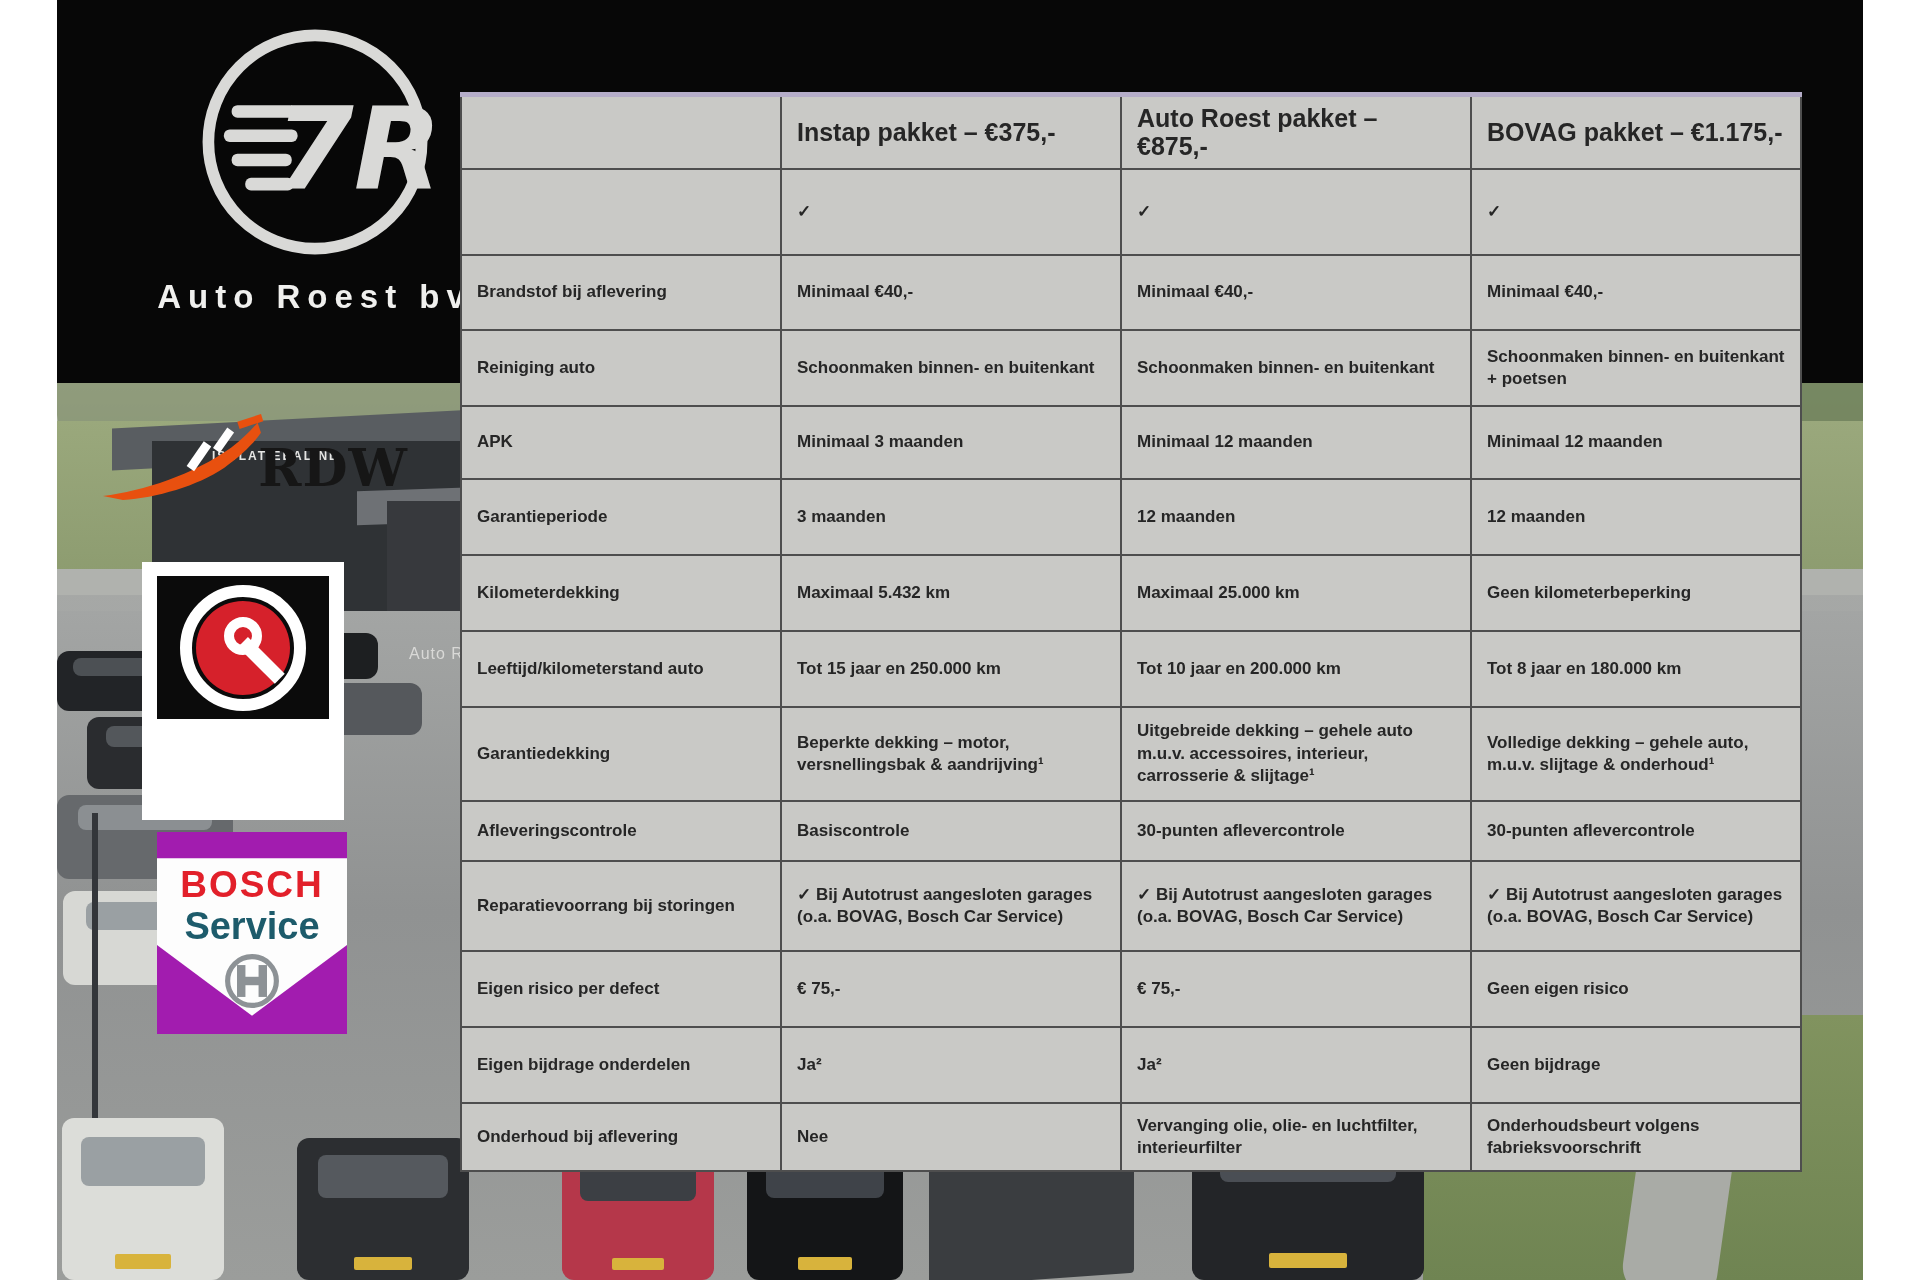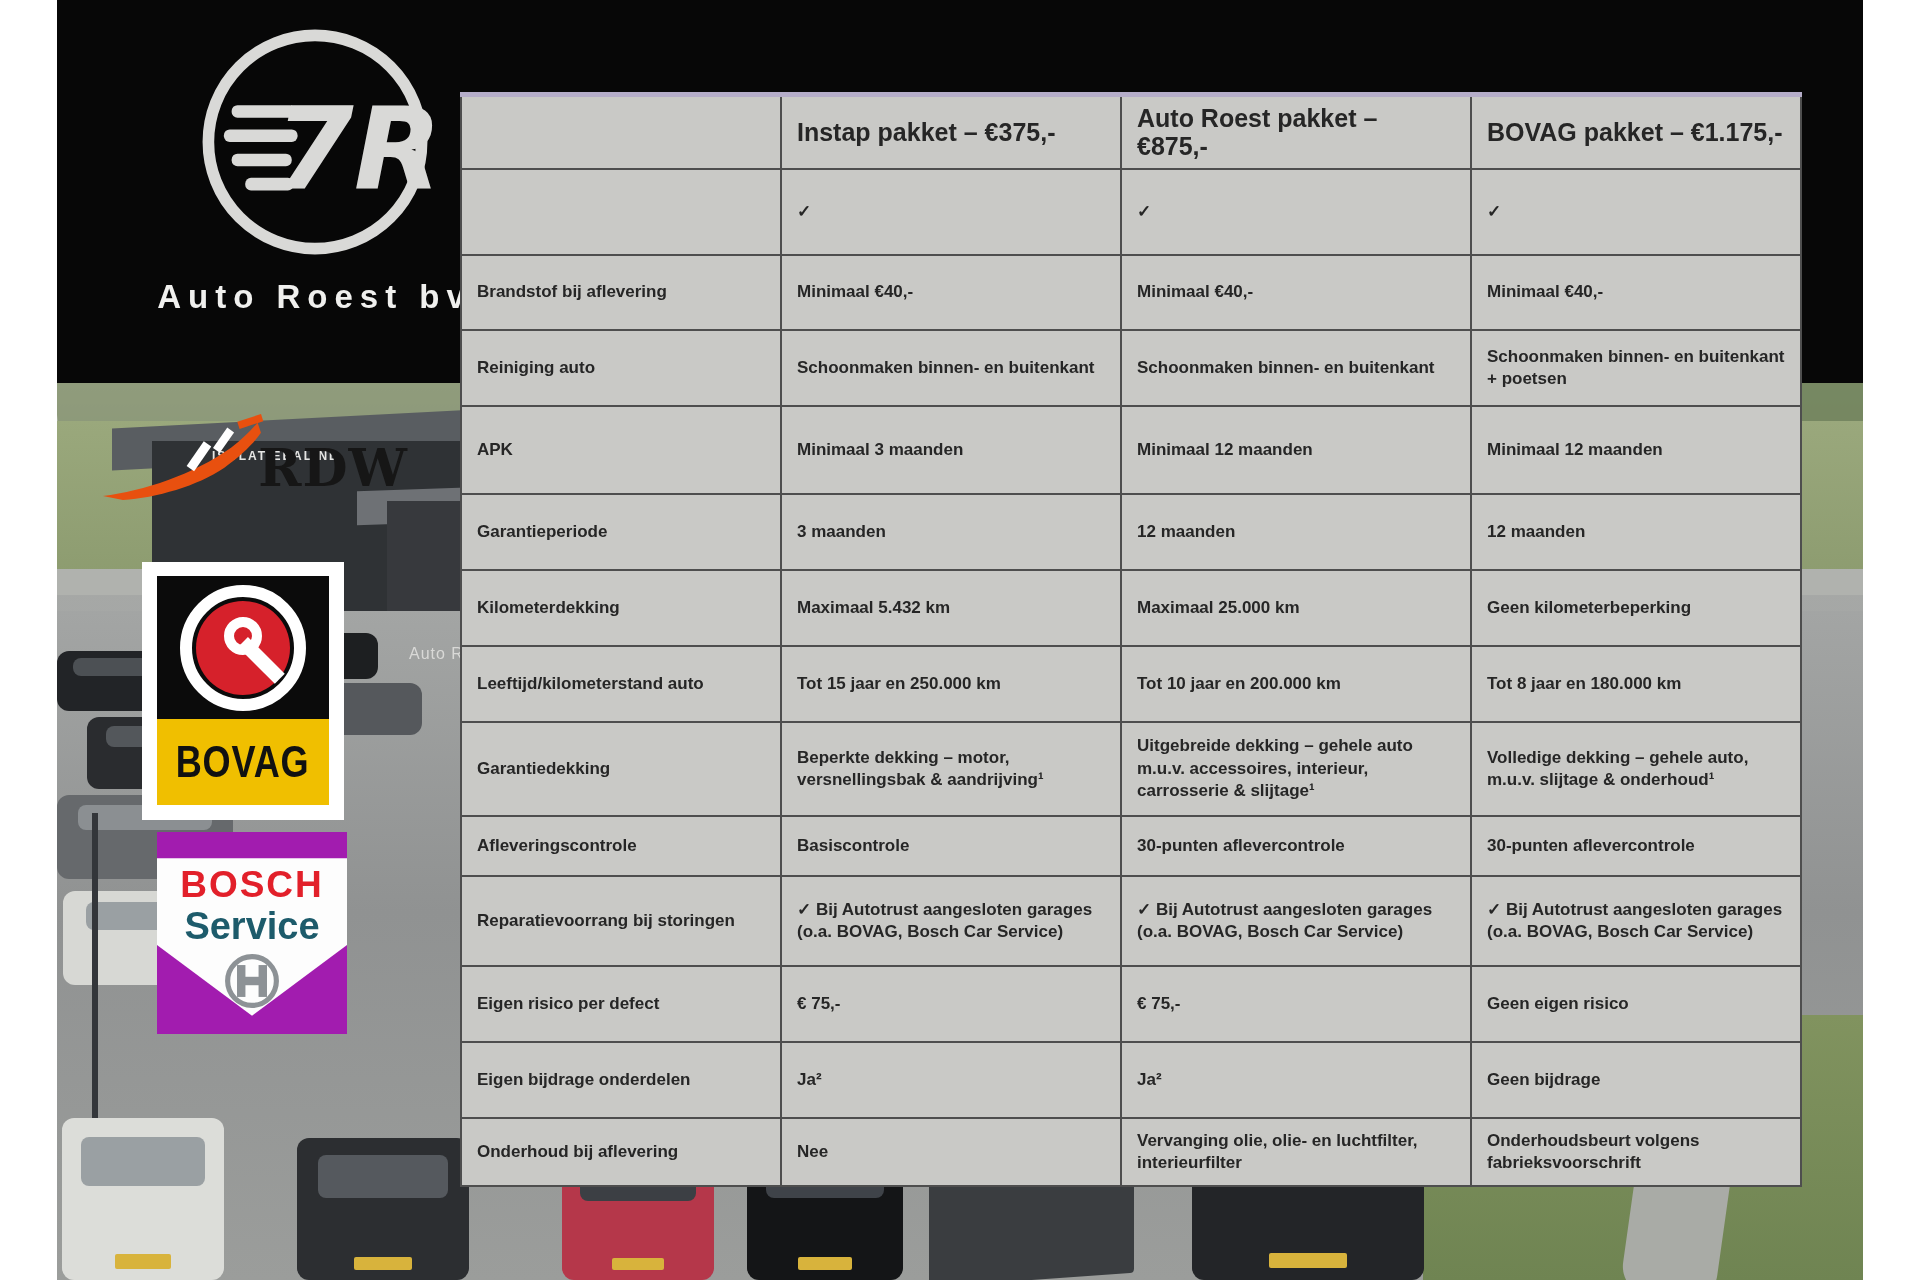--- a/index.html
+++ b/index.html
@@ -162,23 +162,20 @@
     <span class="rdw-text">RDW</span>
   </div>
 
   <div class="bovag">
     <div class="bovag-mark">
       <div class="ring"></div>
       <div class="disc"></div>
       <div class="handle"></div>
       <div class="knob"></div>
     </div>
-    <div class="bovag-band">
-        <span>BOVAG</span>
-      </div>
   </div>
 
   <div class="bosch">
     <div class="bosch-shield">
       <div class="bosch-word">BOSCH</div>
       <div class="service-word">Service</div>
       <svg class="armature" width="60" height="60" viewBox="0 0 64 64">
         <circle cx="32" cy="32" r="26" fill="none" stroke="#8d9296" stroke-width="5.5"></circle>
         <rect x="16" y="15" width="9" height="34" fill="#8d9296"></rect>
         <rect x="39" y="15" width="9" height="34" fill="#8d9296"></rect>
@@ -214,21 +211,21 @@
           <td>Minimaal €40,-</td>
           <td>Minimaal €40,-</td>
           <td>Minimaal €40,-</td>
         </tr>
         <tr style="height: 76px;">
           <th>Reiniging auto</th>
           <td>Schoonmaken binnen- en buitenkant</td>
           <td>Schoonmaken binnen- en buitenkant</td>
           <td>Schoonmaken binnen- en buitenkant + poetsen</td>
         </tr>
-        <tr style="height: 88px;">
+        <tr style="height: 73px;">
           <th>APK</th>
           <td>Minimaal 3 maanden</td>
           <td>Minimaal 12 maanden</td>
           <td>Minimaal 12 maanden</td>
         </tr>
         <tr style="height: 76px;">
           <th>Garantieperiode</th>
           <td>3 maanden</td>
           <td>12 maanden</td>
           <td>12 maanden</td>

